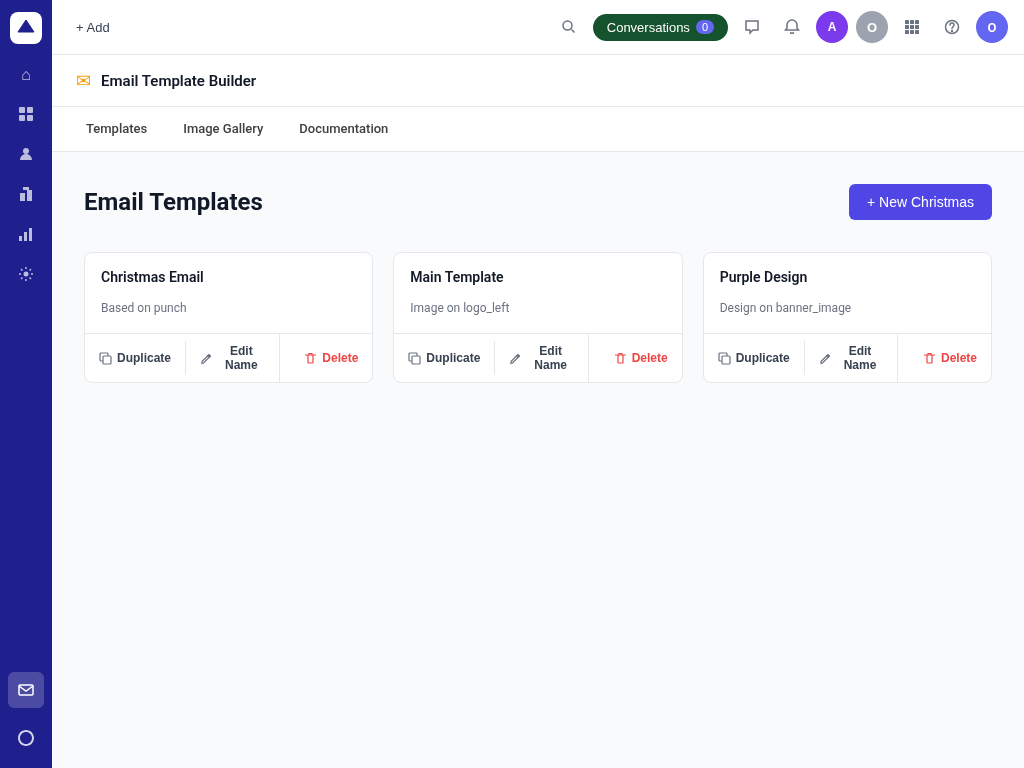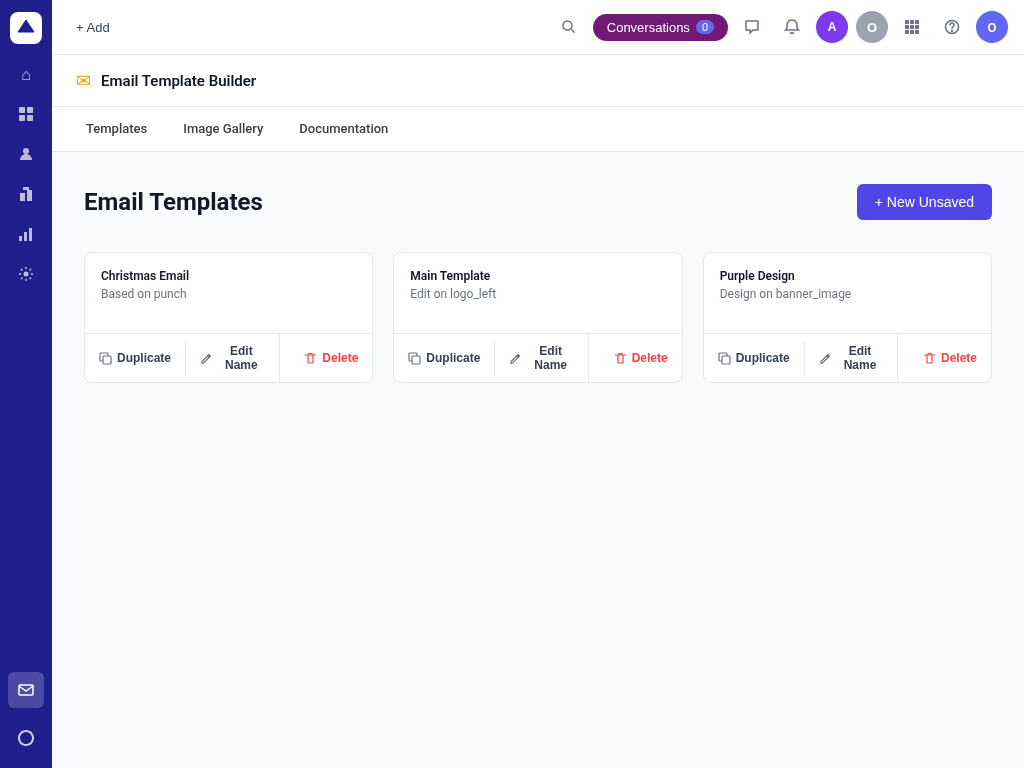--- a/index.html
+++ b/index.html
@@ -60,21 +60,21 @@
       border: none; background: transparent;
     }
     .topnav-spacer { flex: 1; }
     .search-icon-btn {
       width: 32px; height: 32px; border-radius: 50%;
       display: flex; align-items: center; justify-content: center;
       cursor: pointer; color: #6b7280; border: none; background: transparent;
     }
     .conversations-btn {
       display: flex; align-items: center; gap: 6px;
-      background: #701a75; color: white;
+      background: #14532d; color: white;
       border: none; border-radius: 20px;
       padding: 6px 14px; font-size: 13px; font-weight: 500;
       cursor: pointer;
     }
     .conversations-badge {
       background: #6366f1; color: white;
       border-radius: 10px; padding: 1px 6px; font-size: 11px;
     }
     .topnav-icon-btn {
       width: 32px; height: 32px; border-radius: 50%;
@@ -167,22 +167,22 @@
       background: white;
       border: 1px solid #e5e7eb;
       border-radius: 8px;
       overflow: hidden;
     }
     .card-body {
       padding: 16px;
       min-height: 80px;
     }
     .card-title {
-      font-size: 12px; font-weight: 600; color: #111827;
-      margin-bottom: 4px;
+      font-size: 14px; font-weight: 600; color: #111827;
+      margin-bottom: 16px;
     }
     .card-subtitle {
       font-size: 12px; color: #6b7280;
     }
     .card-actions {
       border-top: 1px solid #e5e7eb;
       display: flex;
       align-items: center;
     }
     .card-action-btn {
@@ -316,21 +316,21 @@
   <div class="tabs-bar">
     <div class="tab">Templates</div>
     <div class="tab">Image Gallery</div>
     <div class="tab">Documentation</div>
   </div>
 
   <div class="page-content">
 
     <div class="page-header">
       <h1 class="page-title">Email Templates</h1>
-      <button class="new-template-btn">+ New Unsaved</button>
+      <button class="new-template-btn">+ New Christmas</button>
     </div>
 
     <div class="templates-grid">
 
       <div class="template-card">
         <div class="card-body">
           <div class="card-title">Christmas Email</div>
           <div class="card-subtitle">Based on punch</div>
         </div>
         <div class="card-actions">
@@ -353,21 +353,21 @@
               <path d="M1 3h11M5 3V1.5h3V3M4 3v7.5a.5.5 0 00.5.5h4a.5.5 0 00.5-.5V3"></path>
             </svg>
             <span>Delete</span>
           </button>
         </div>
       </div>
 
       <div class="template-card">
         <div class="card-body">
           <div class="card-title">Main Template</div>
-          <div class="card-subtitle">Edit on logo_left</div>
+          <div class="card-subtitle">Image on logo_left</div>
         </div>
         <div class="card-actions">
           <button class="card-action-btn">
             <svg viewBox="0 0 13 13" fill="none" stroke="#6b7280" stroke-width="1.2">
               <rect x="4" y="4" width="8" height="8" rx="1"></rect>
                 <path d="M9 4V2a1 1 0 00-1-1H2a1 1 0 00-1 1v6a1 1 0 001 1h2"></path>
             </svg>
             <span>Duplicate</span>
           </button>
           <button class="card-action-btn">

